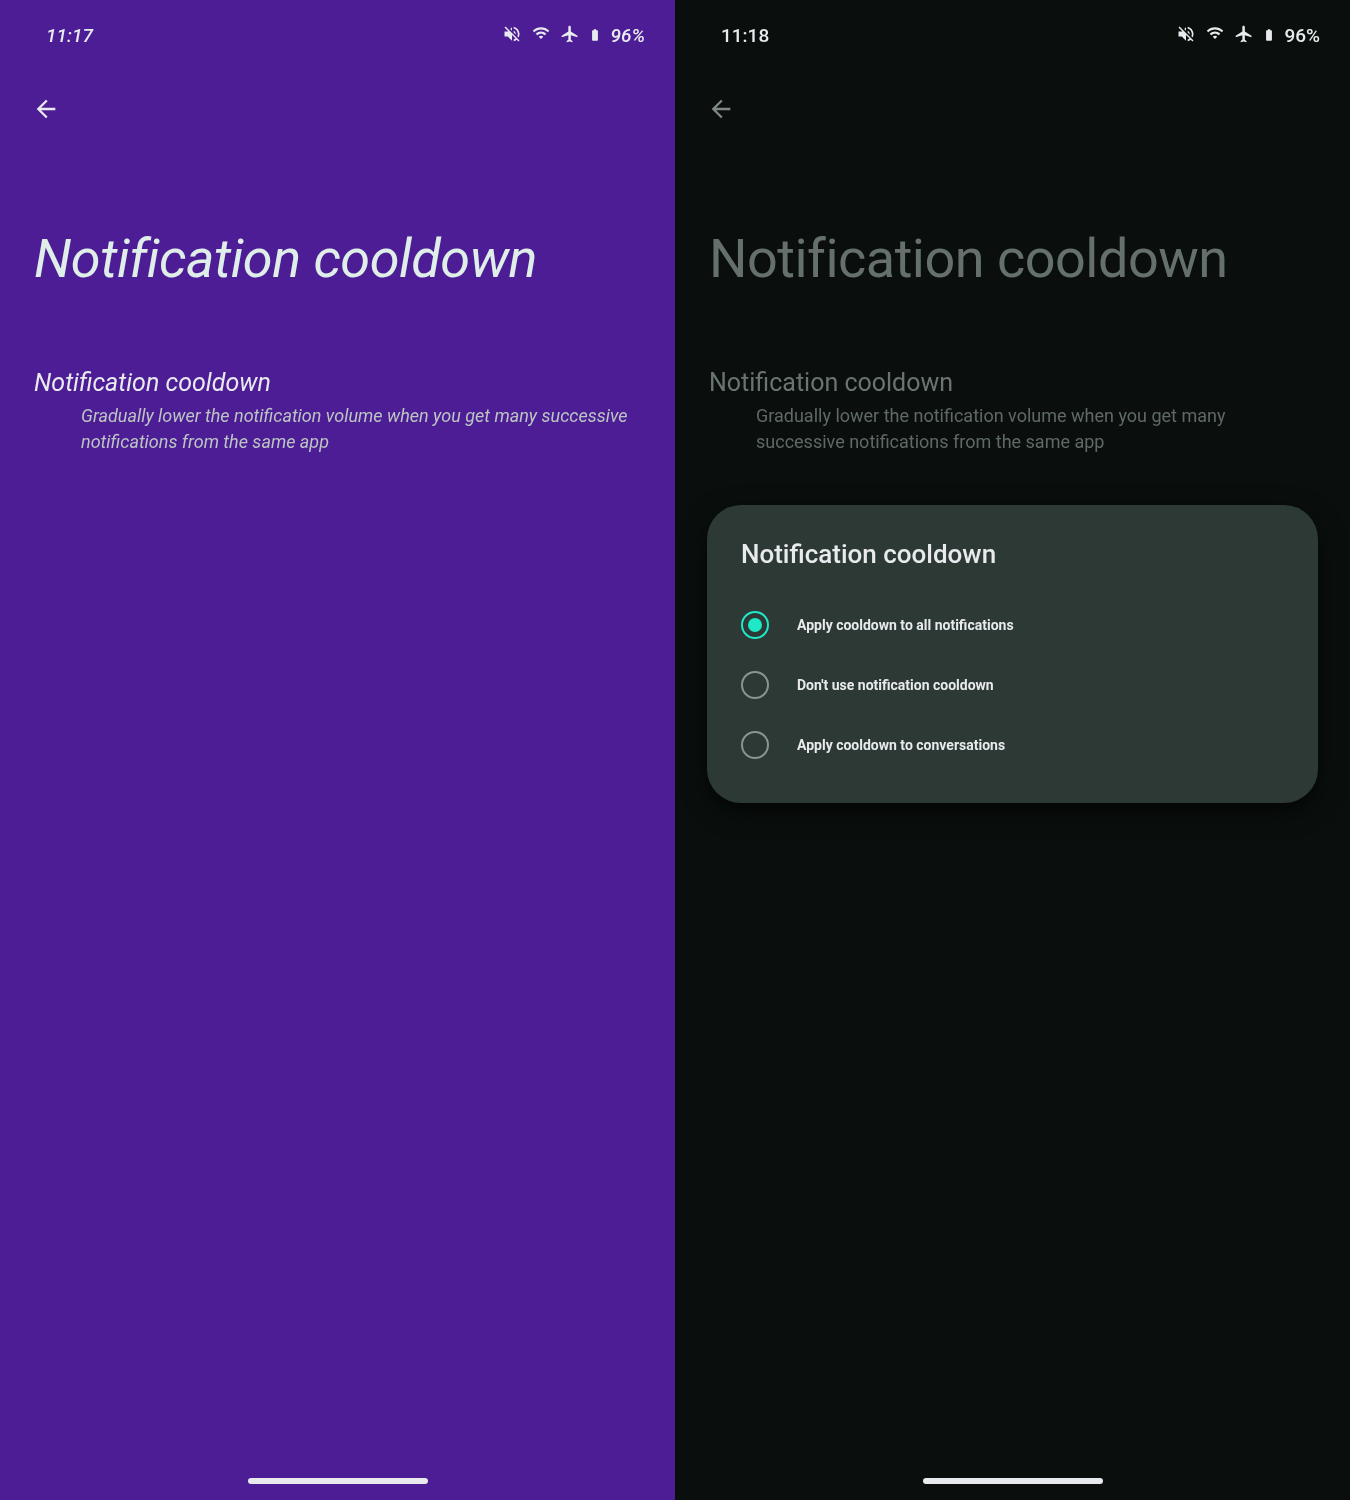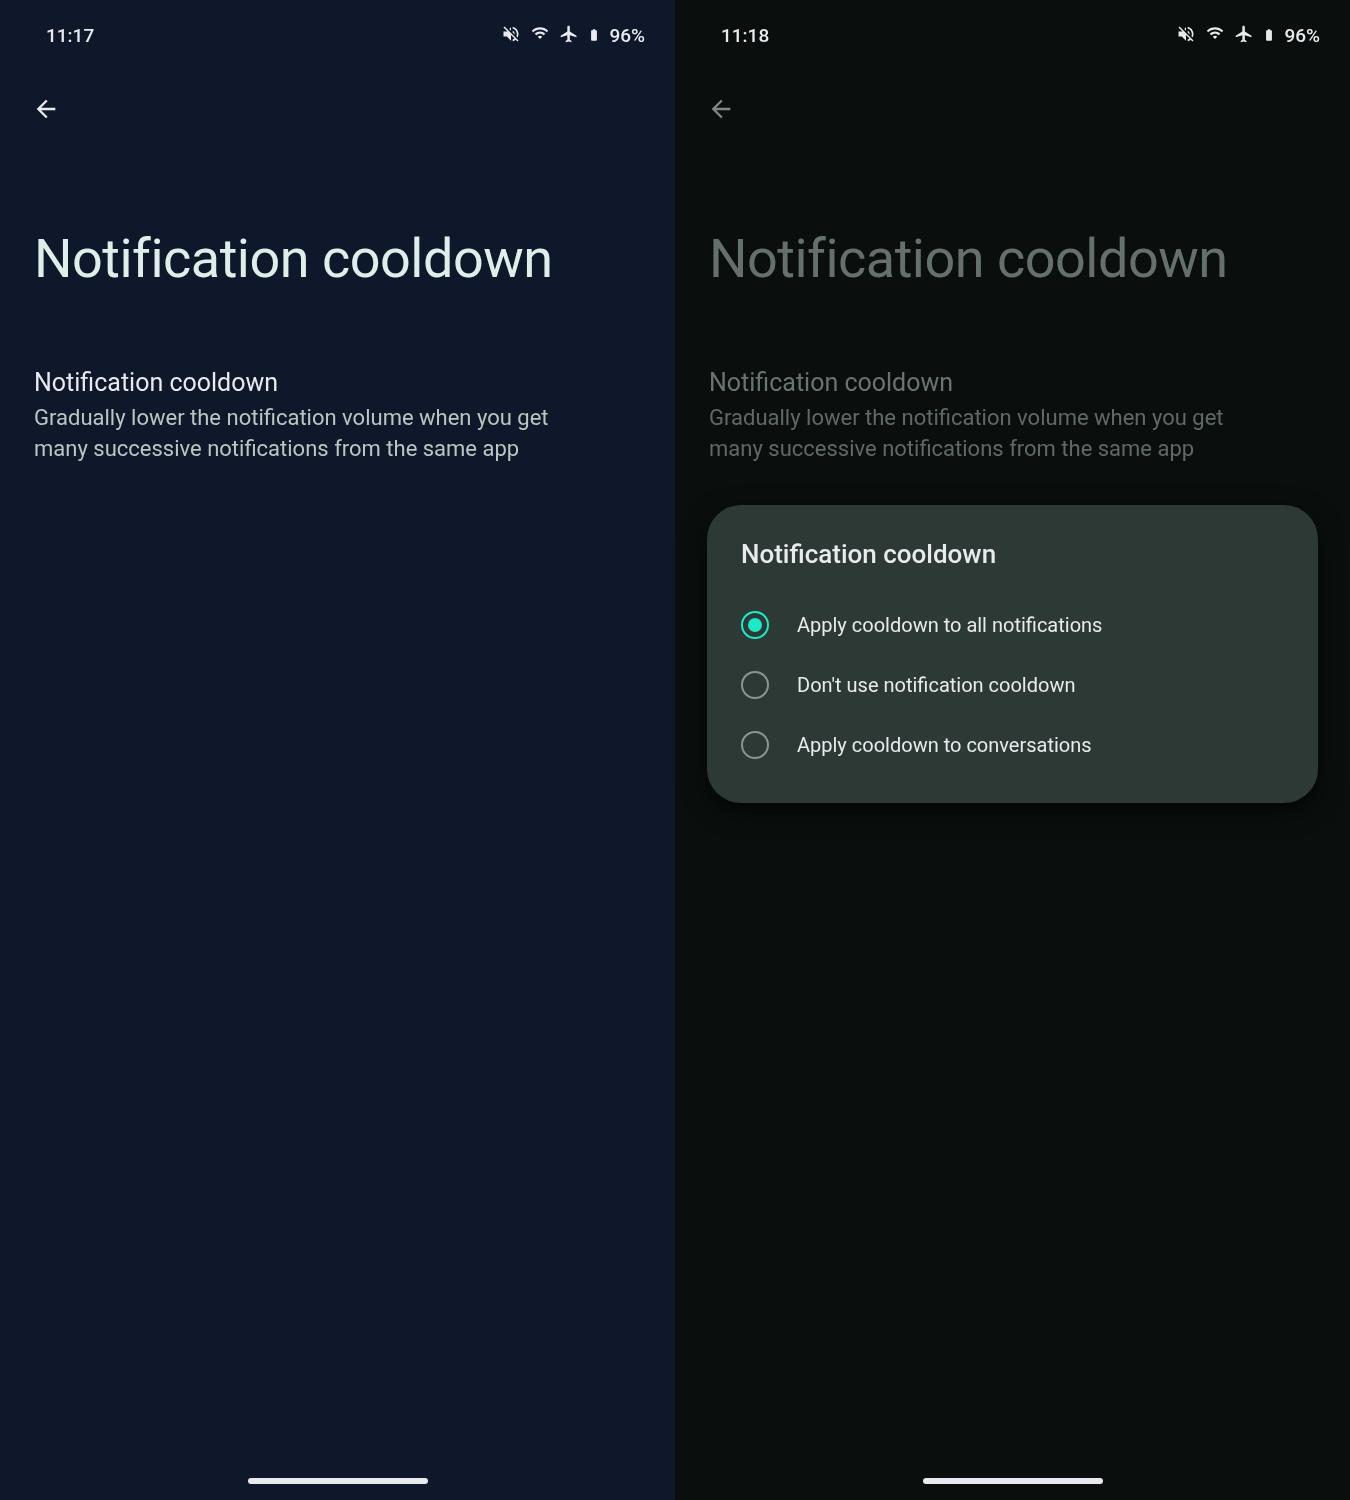--- a/index.html
+++ b/index.html
@@ -10,21 +10,21 @@
       width: 1350px;
       height: 1500px;
       overflow: hidden;
     }
     .screen {
       width: 50%;
       height: 100%;
       position: relative;
       overflow: hidden;
     }
-    .screen-left { background: #0f172a; }
+    .screen-left { background: #4c1d95; font-style: italic; }
     .screen-right { background: #0a0f0e; }
     
     .status-bar {
       display: flex;
       justify-content: space-between;
       align-items: center;
       padding: 24px 30px 12px 46px;
       color: #e8eaed;
       font-size: 19px;
       font-weight: 500;
@@ -62,25 +62,26 @@
     .item-block {
       padding: 80px 34px 0 34px;
     }
     .item-title {
       font-size: 25px;
       font-weight: 400;
       color: #e8eaed;
       margin-bottom: 6px;
     }
     .item-desc {
-      font-size: 22px;
+      font-size: 18px;
       font-weight: 400;
       color: #bdc5c2;
       line-height: 1.4;
       max-width: 92%;
+      margin-left: 47px;
     }
     .screen-right .item-title { color: #6a7571; }
     .screen-right .item-desc { color: #5f6966; }
     
     .dialog {
       position: absolute;
       left: 32px;
       right: 32px;
       top: 505px;
       background: #2c3935;
@@ -117,23 +118,23 @@
       position: absolute;
       top: 50%;
       left: 50%;
       transform: translate(-50%, -50%);
       width: 14px;
       height: 14px;
       border-radius: 50%;
       background: #1de9c9;
     }
     .radio-label {
-      font-size: 20px;
-      color: #e8eaed;
-      font-weight: 400;
+      font-size: 14px;
+      color: #e8eaed;
+      font-weight: 700;
     }
     
     .nav-bar {
       position: absolute;
       bottom: 16px;
       left: 50%;
       transform: translateX(-50%);
       width: 180px;
       height: 6px;
       background: #e8eaed;

